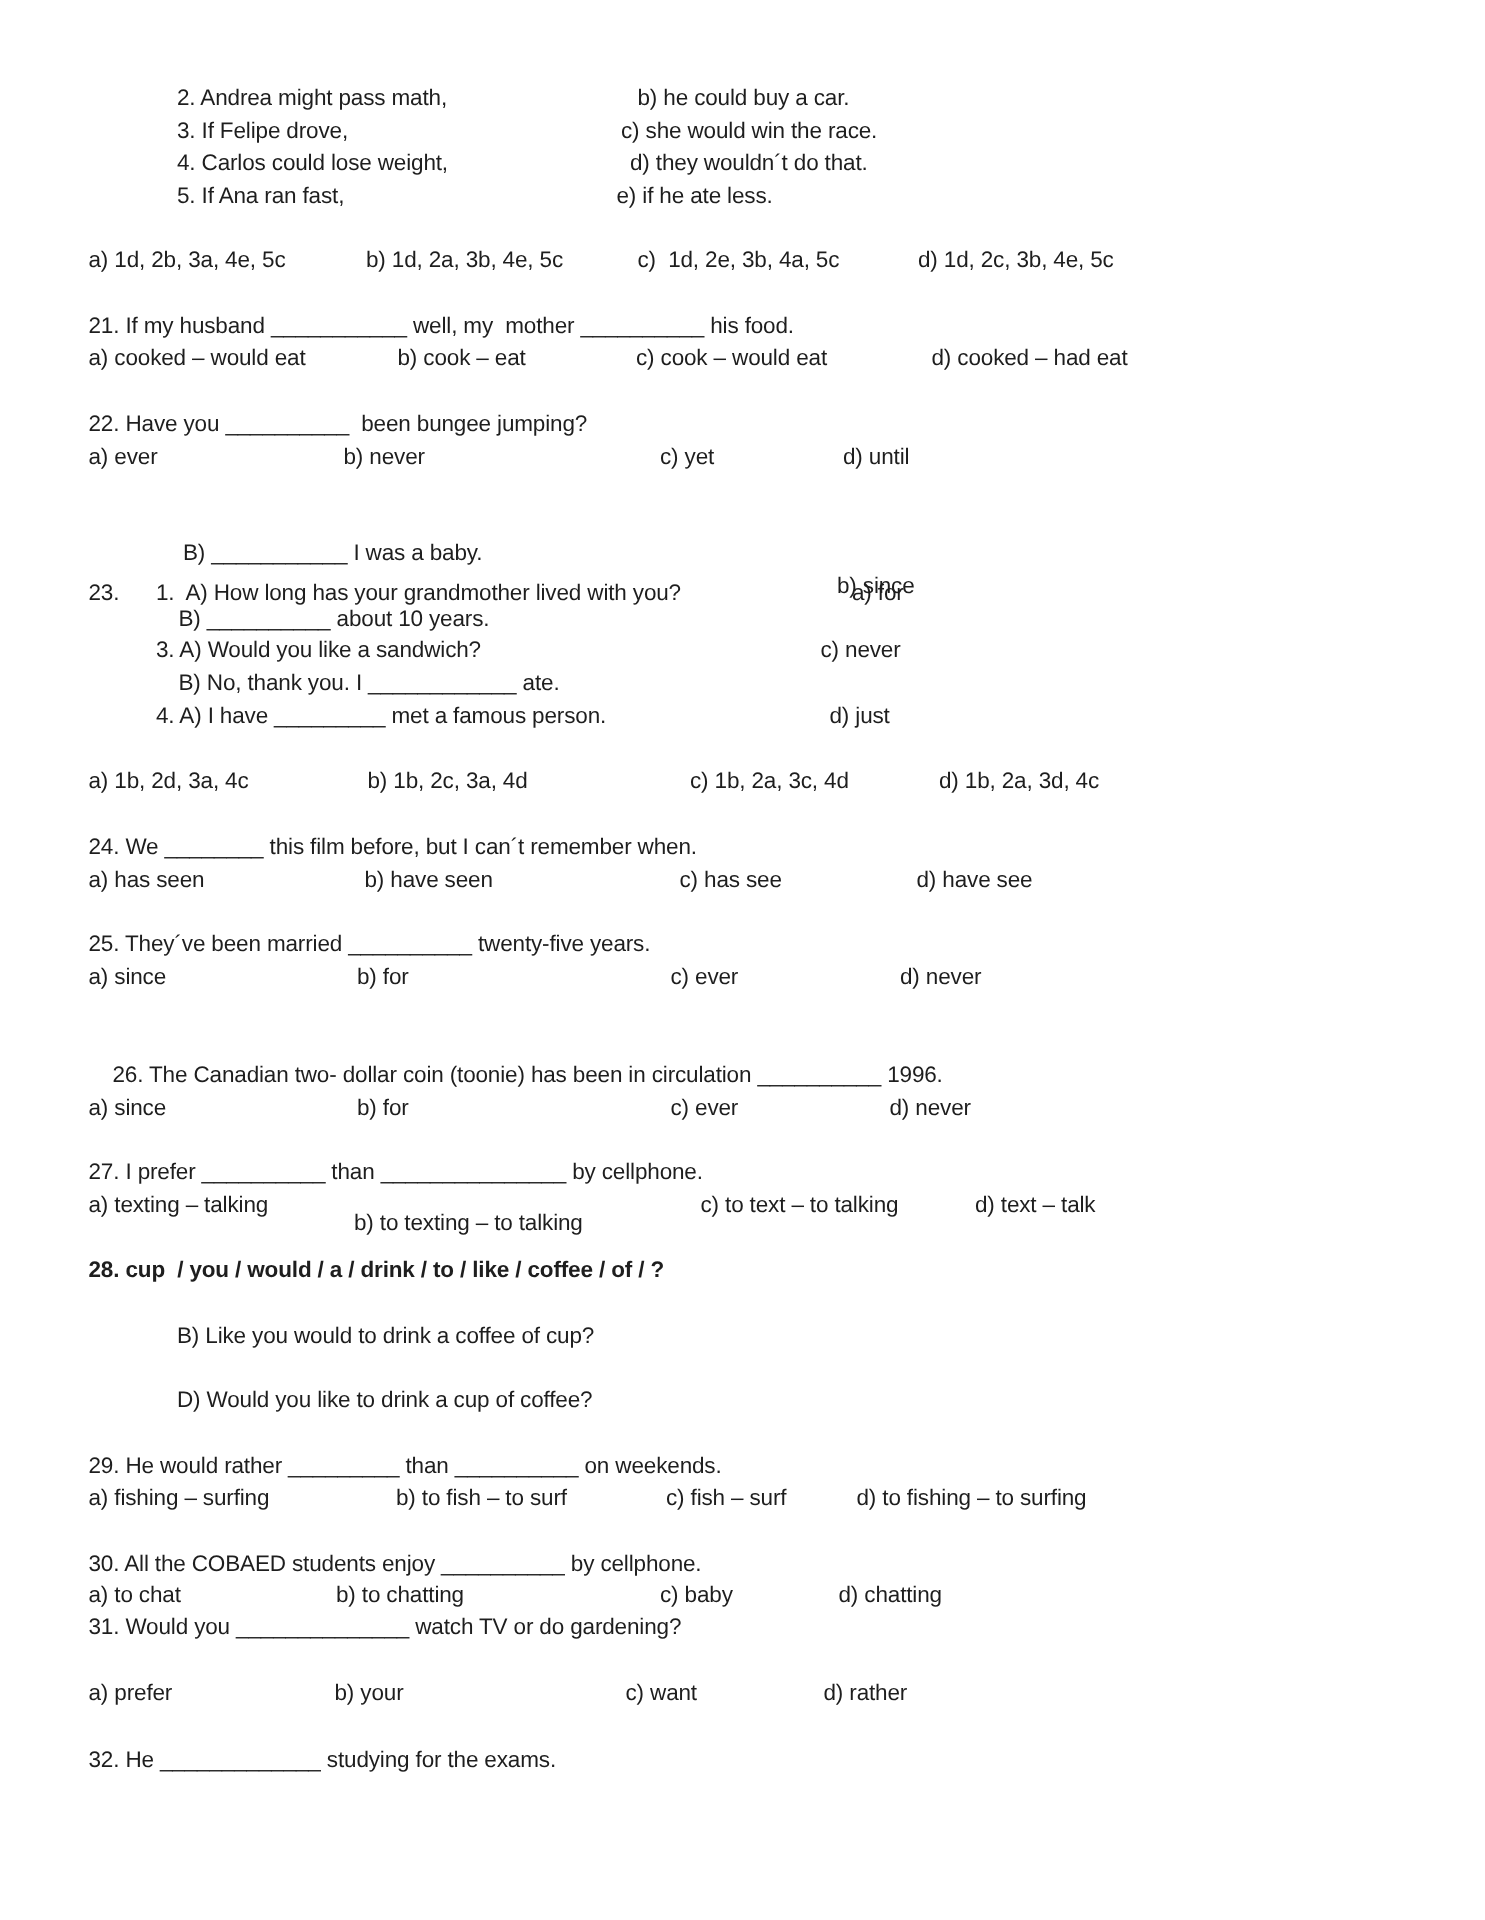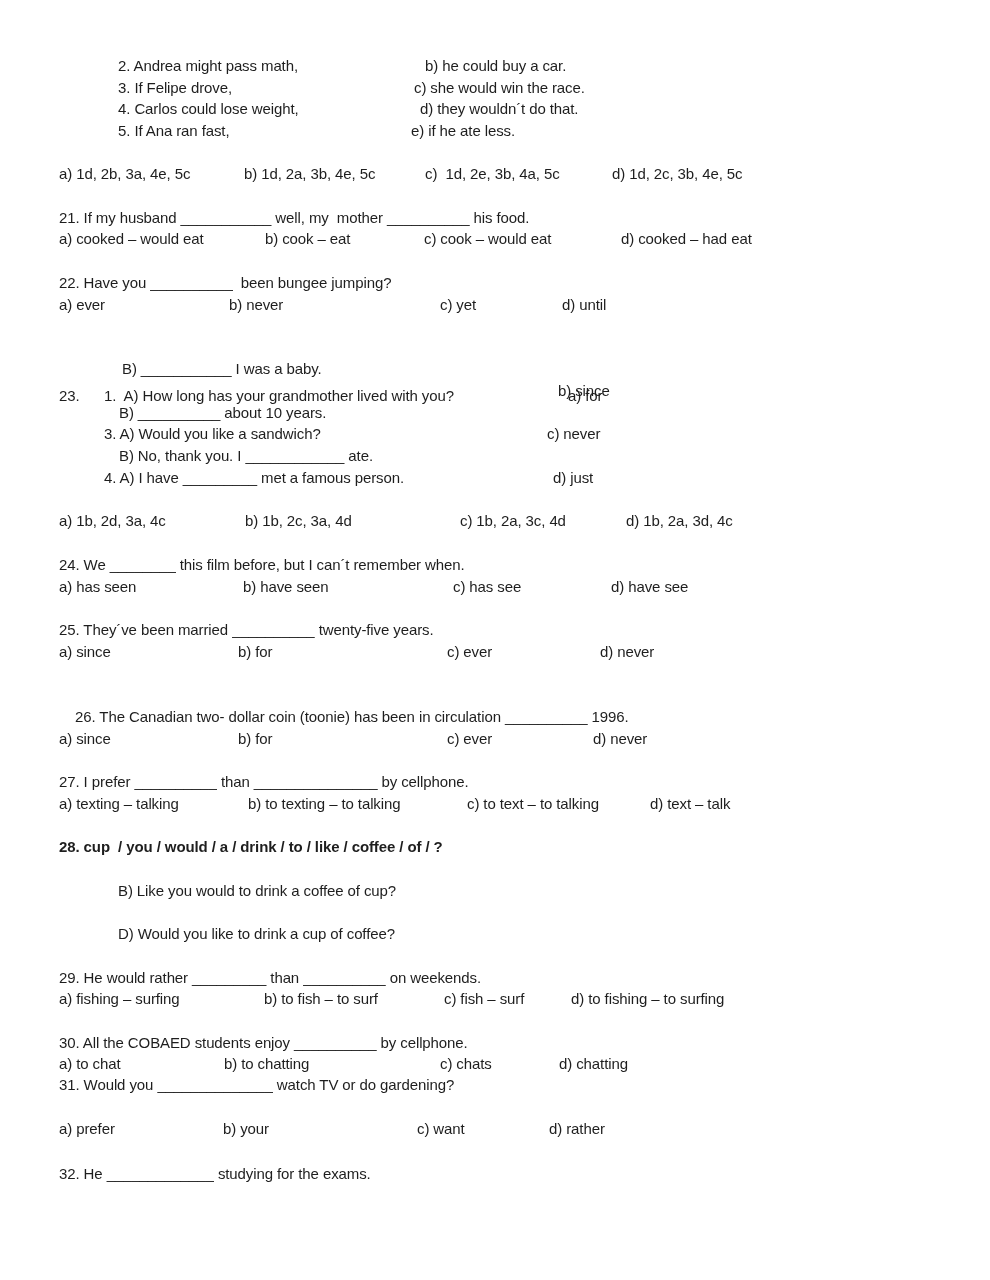--- a/index.html
+++ b/index.html
@@ -131,21 +131,21 @@
       <span class="seg" style="left: 59px;">a) since</span>
       <span class="seg" style="left: 238px;">b) for</span>
       <span class="seg" style="left: 447px;">c) ever</span>
       <span class="seg" style="left: 593px;">d) never</span>
     </div>
     <div class="line" style="top: 771px;">
       <span class="seg" style="left: 59px;">27. I prefer __________ than _______________ by cellphone.</span>
     </div>
     <div class="line" style="top: 793px;">
       <span class="seg" style="left: 59px;">a) texting – talking</span>
-      <span class="seg" style="left: 248px;">b) to texting – to talking</span>
+      <span class="seg" style="left: 236px; margin-top: 12px;">b) to texting – to talking</span>
       <span class="seg" style="left: 467px;">c) to text – to talking</span>
       <span class="seg" style="left: 650px;">d) text – talk</span>
     </div>
     <div class="line" style="top: 836px;">
       <span class="seg" style="left: 59px; font-weight: bold;">28. cup  / you / would / a / drink / to / like / coffee / of / ?</span>
     </div>
     <div class="line" style="top: 880px;">
       <span class="seg" style="left: 118px;">B) Like you would to drink a coffee of cup?</span>
     </div>
     <div class="line" style="top: 923px;">
@@ -159,21 +159,21 @@
       <span class="seg" style="left: 264px;">b) to fish – to surf</span>
       <span class="seg" style="left: 444px;">c) fish – surf</span>
       <span class="seg" style="left: 571px;">d) to fishing – to surfing</span>
     </div>
     <div class="line" style="top: 1032px;">
       <span class="seg" style="left: 59px;">30. All the COBAED students enjoy __________ by cellphone.</span>
     </div>
     <div class="line" style="top: 1053px;">
       <span class="seg" style="left: 59px;">a) to chat</span>
       <span class="seg" style="left: 224px;">b) to chatting</span>
-      <span class="seg" style="left: 440px;">c) chats</span>
+      <span class="seg" style="left: 440px;">c) baby</span>
       <span class="seg" style="left: 559px;">d) chatting</span>
     </div>
     <div class="line" style="top: 1074px;">
       <span class="seg" style="left: 59px;">31. Would you ______________ watch TV or do gardening?</span>
     </div>
     <div class="line" style="top: 1118px;">
       <span class="seg" style="left: 59px;">a) prefer</span>
       <span class="seg" style="left: 223px;">b) your</span>
       <span class="seg" style="left: 417px;">c) want</span>
       <span class="seg" style="left: 549px;">d) rather</span>

